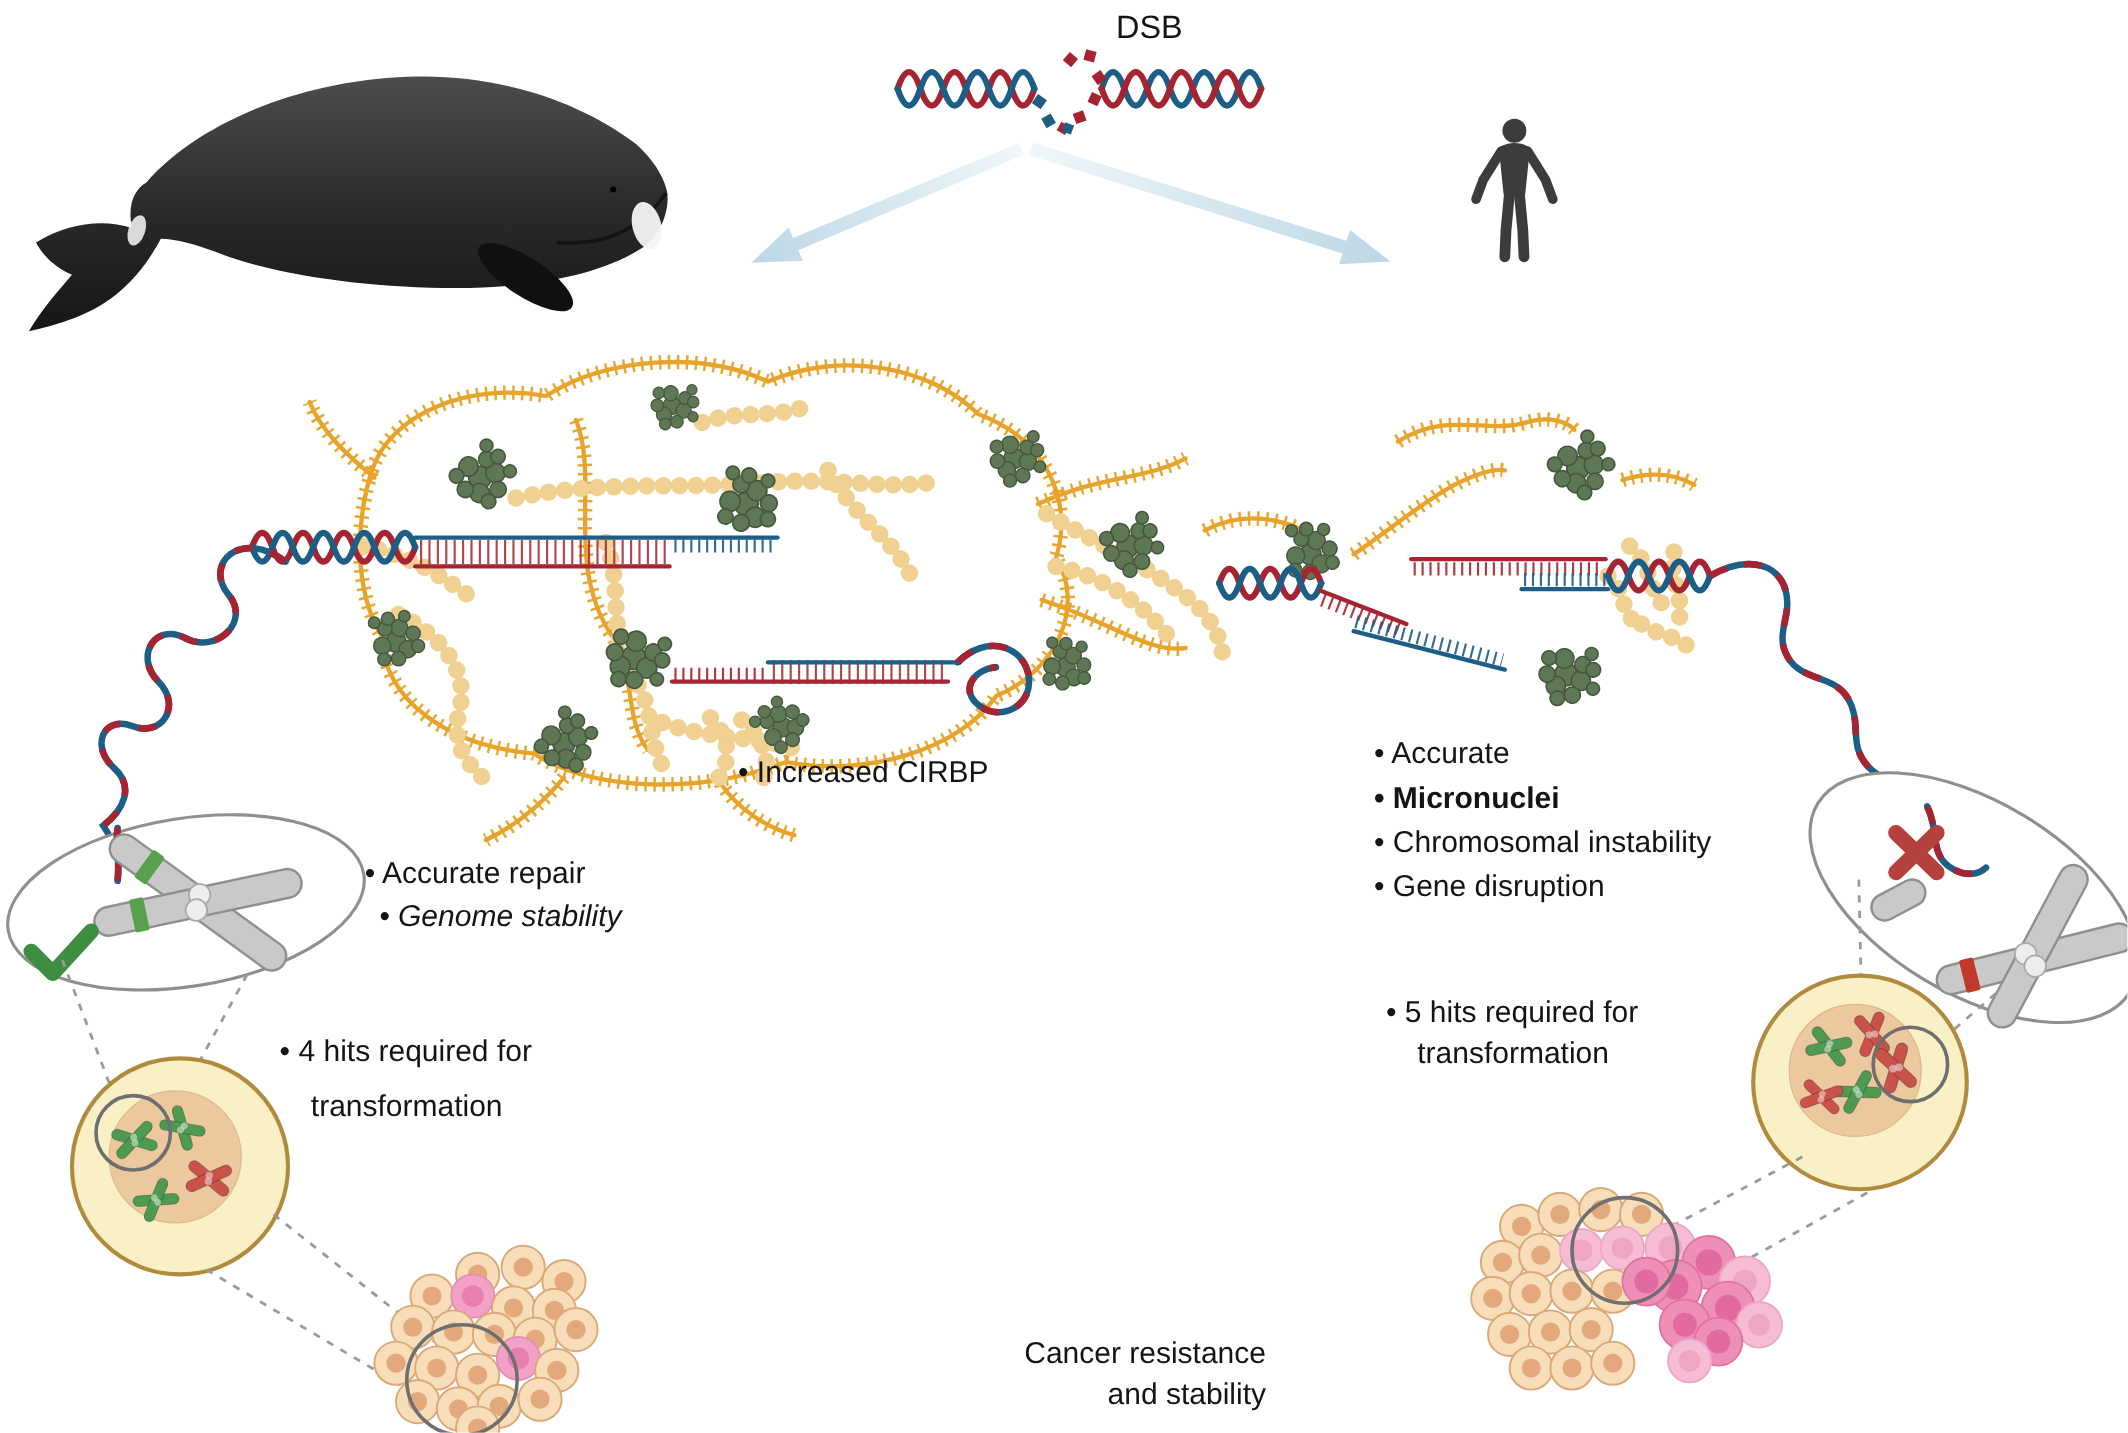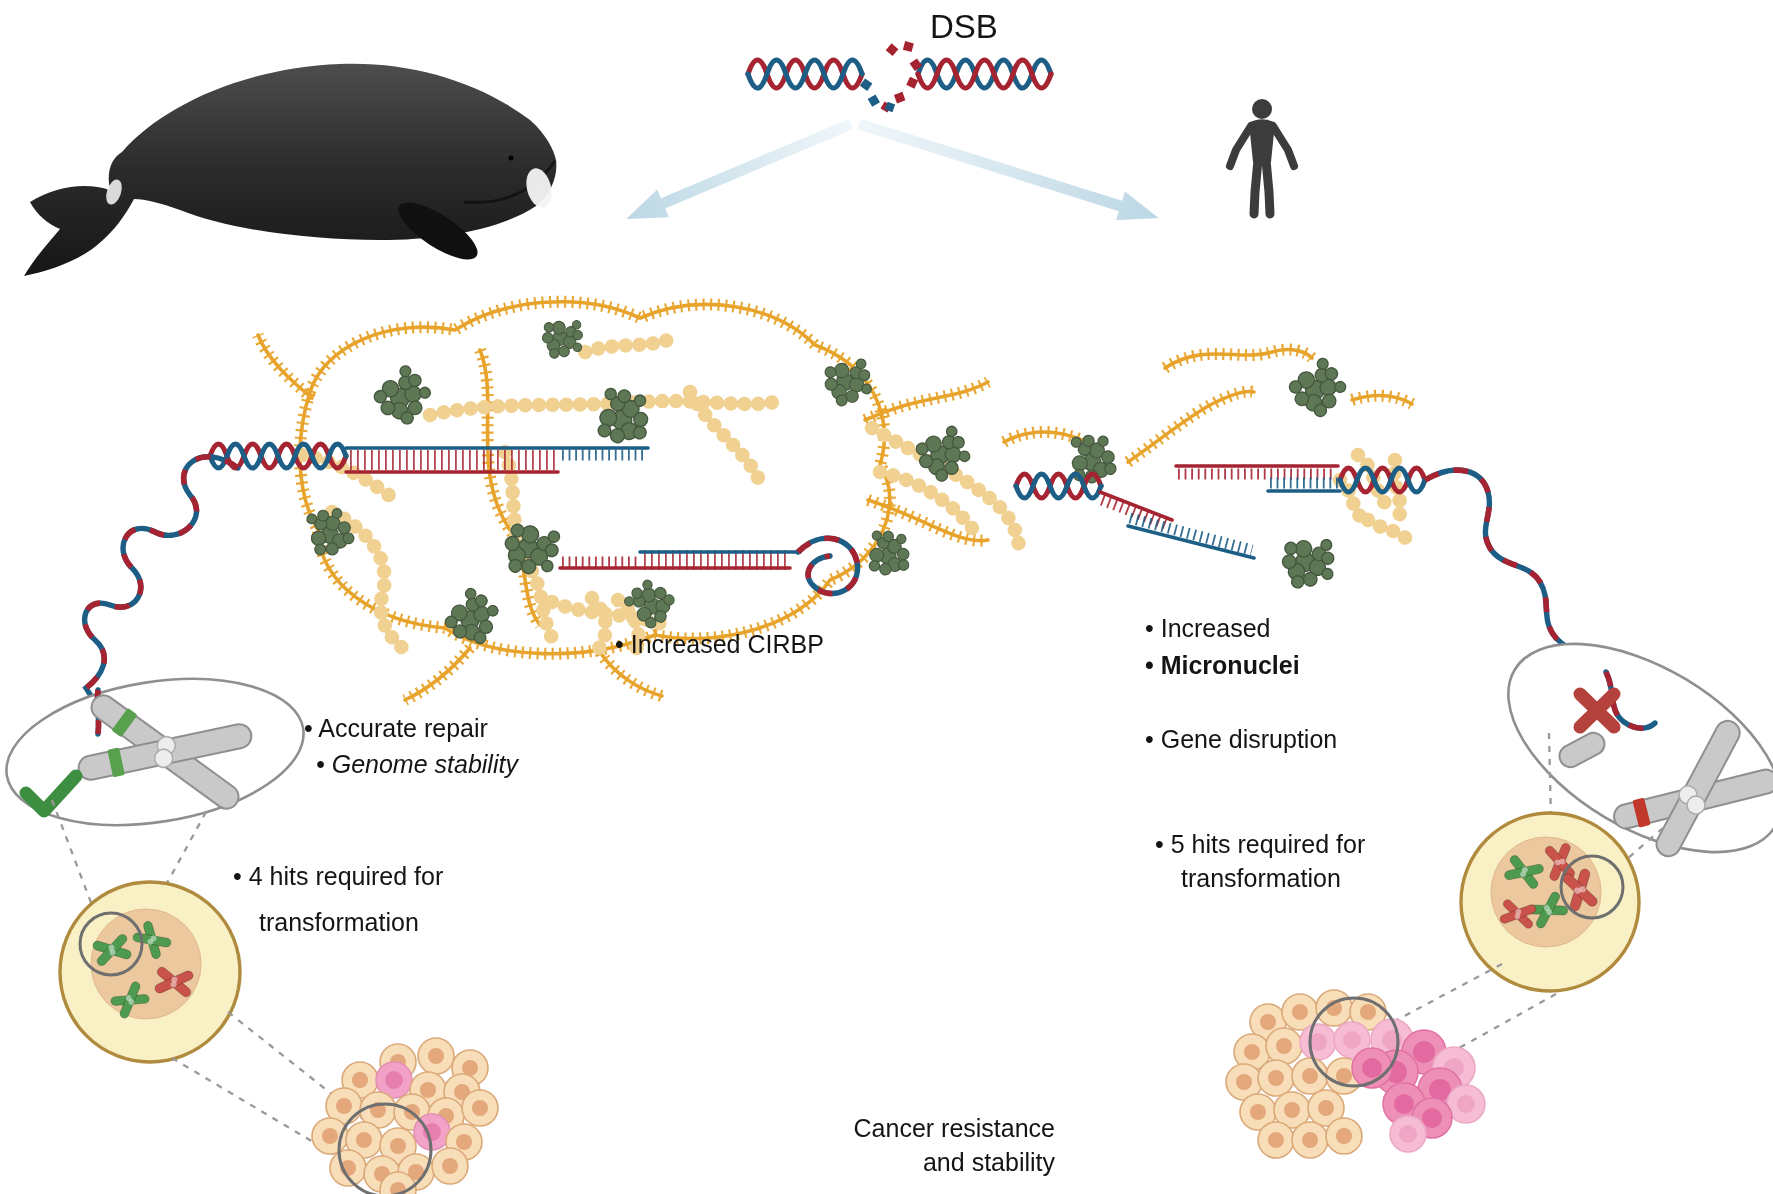--- a/index.html
+++ b/index.html
@@ -1,20 +1,20 @@
 <!DOCTYPE html>
 <html><head>
 <meta charset="utf-8">
 <style>
   html,body{margin:0;padding:0;background:#ffffff;}
   .canvas{position:relative;width:1773px;height:1194px;background:#ffffff;overflow:hidden;
           font-family:"Liberation Sans", sans-serif;color:#141414;}
   .canvas svg.art{position:absolute;left:0;top:0;}
   .txt{position:absolute;font-size:25px;line-height:1.3;white-space:nowrap;color:#141414;}
-  .txt.big{font-size:33px;}
+  .txt.big{font-size:27px;}
   .center{text-align:right;}
   
   .rnaT{stroke:#E8A32B;stroke-width:12;stroke-dasharray:2.1 5.4;fill:none;opacity:.95;}
   .rnaC{stroke:#E8A32B;stroke-width:3.6;fill:none;stroke-linecap:round;}
   .bead{stroke:#F1D191;stroke-width:14.5;stroke-dasharray:0.1 13.6;stroke-linecap:round;fill:none;}
   .prot circle{fill:#5E7856;stroke:#45573E;stroke-width:1;}
   .lnR{stroke:#A62431;stroke-width:3.6;fill:none;stroke-linecap:round;}
   .lnB{stroke:#1D5E86;stroke-width:3.6;fill:none;stroke-linecap:round;}
   .tkR{stroke:#A62431;stroke-width:11;stroke-dasharray:1.8 4.8;fill:none;opacity:.9;}
   .tkB{stroke:#1D5E86;stroke-width:11;stroke-dasharray:1.8 4.8;fill:none;opacity:.9;}
@@ -423,22 +423,23 @@
 <div class="txt big" style="left:930px;top:6px;">DSB</div>
 
 <div class="txt" style="left:615px;top:628px;">• Increased CIRBP</div>
 
 <div class="txt" style="left:304px;top:712px;">• Accurate repair</div>
 <div class="txt" style="left:316px;top:748px;font-style:italic;">• Genome stability</div>
 
 <div class="txt" style="left:233px;top:860px;">• 4 hits required for</div>
 <div class="txt" style="left:259px;top:906px;">transformation</div>
 
-<div class="txt" style="left:1145px;top:612px;">• Increased</div>
+<div class="txt" style="left:1145px;top:612px;">• Accurate</div>
 <div class="txt" style="left:1145px;top:649px;font-weight:bold;">• Micronuclei</div>
+<div class="txt" style="left:1145px;top:686px;">• Chromosomal instability</div>
 <div class="txt" style="left:1145px;top:723px;text-align:center;">• Gene disruption</div>
 
 <div class="txt" style="left:1155px;top:828px;">• 5 hits required for</div>
 <div class="txt" style="left:1181px;top:862px;">transformation</div>
 
 <div class="txt center" style="left:755px;top:1112px;width:300px;">Cancer resistance</div>
 <div class="txt center" style="left:755px;top:1146px;width:300px;">and stability</div>
 
 </div>
 

